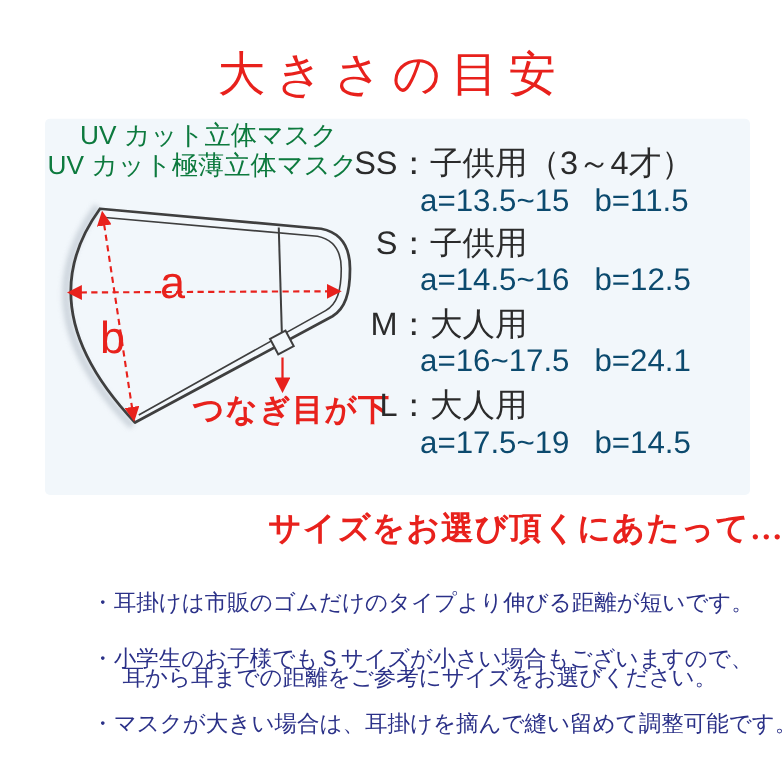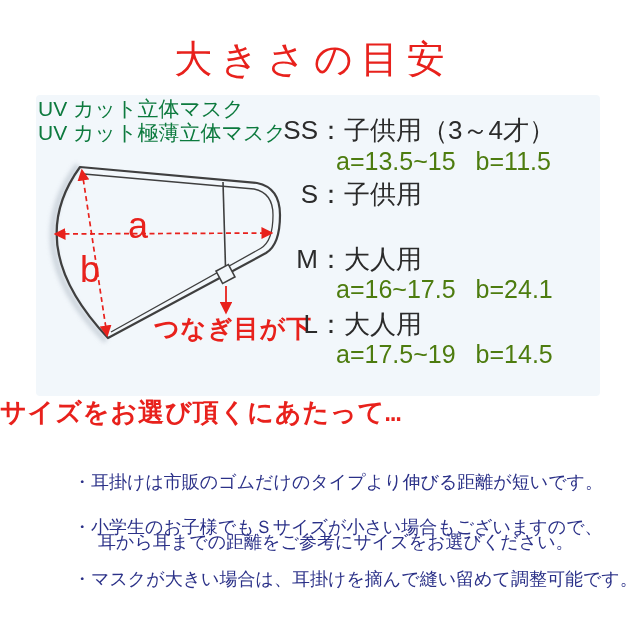--- a/index.html
+++ b/index.html
@@ -15,21 +15,21 @@
     text-align:center;
     font-size:38px;font-weight:normal;letter-spacing:8px;
     color:#e8211c;
   }
   .panel{
     position:absolute;left:36px;top:95px;width:564px;height:301px;
     background:#f2f7fb;border-radius:4px;
   }
   .product-names{
     position:absolute;left:38px;top:97px;width:232px;
-    text-align:left;
+    text-align:right;
     color:#0d7a3e;font-size:21px;line-height:24px;font-weight:500;
     white-space:nowrap;
   }
   .diagram-svg{position:absolute;left:40px;top:155px;}
   .dim-label{
     position:absolute;color:#e8211c;line-height:1;
     font-size:36px;font-weight:500;
   }
   .dim-a{left:128px;top:208px;}
   .dim-b{left:80px;top:252px;}
@@ -38,30 +38,30 @@
     color:#e8211c;font-size:25px;font-weight:bold;line-height:1;
     letter-spacing:1px;white-space:nowrap;
   }
   .size-name{
     position:absolute;left:272px;display:flex;align-items:flex-end;
     color:#2b2b2b;font-size:26px;line-height:1.1;white-space:nowrap;
   }
   .size-code{display:inline-block;width:46px;text-align:right;}
   .size-measure{
     position:absolute;left:336px;
-    color:#4d7c0f;font-size:25px;line-height:1.1;white-space:nowrap;
+    color:#0c4a6e;font-size:25px;line-height:1.1;white-space:nowrap;
   }
   .size-measure .b-part{margin-left:20px;}
   .row0-name{top:116px;} .row0-meas{top:148px;}
   .row1-name{top:180px;} .row1-meas{top:211px;}
   .row2-name{top:245px;} .row2-meas{top:276px;}
   .row3-name{top:310px;} .row3-meas{top:341px;}
   .notes-heading{
-    position:absolute;left:0;top:395px;width:627px;text-align:left;
-    font-family:Liberation Mono, monospace;
+    position:absolute;left:0;top:405px;width:627px;text-align:right;
+    font-family:Liberation Serif, serif;
     color:#e8211c;font-size:26px;font-weight:600;letter-spacing:1px;
     white-space:nowrap;
   }
   .note-line{
     position:absolute;
     font-family:"Liberation Serif",serif;
     color:#2b3188;font-size:18px;line-height:1.2;white-space:nowrap;
   }
   .note-1{left:73px;top:472px;}
   .note-2a{left:73px;top:497px;margin-top:20px;}
@@ -120,20 +120,23 @@
   </div>
   <div class="size-measure row0-meas">
     <span>a=13.5~15</span><span class="b-part">b=11.5</span>
   </div>
 
   <div class="size-name row1-name">
     <span class="size-code">S</span>
       <span>：</span>
       <span>子供用</span>
   </div>
+  <div class="size-measure row1-meas">
+    <span>a=14.5~16</span><span class="b-part">b=12.5</span>
+  </div>
 
   <div class="size-name row2-name">
     <span class="size-code">M</span>
       <span>：</span>
       <span>大人用</span>
   </div>
   <div class="size-measure row2-meas">
     <span>a=16~17.5</span><span class="b-part">b=24.1</span>
   </div>
 

